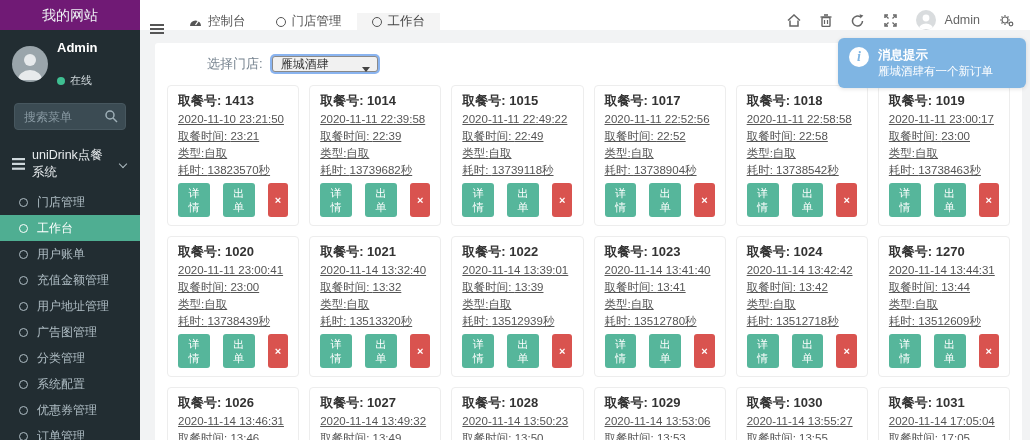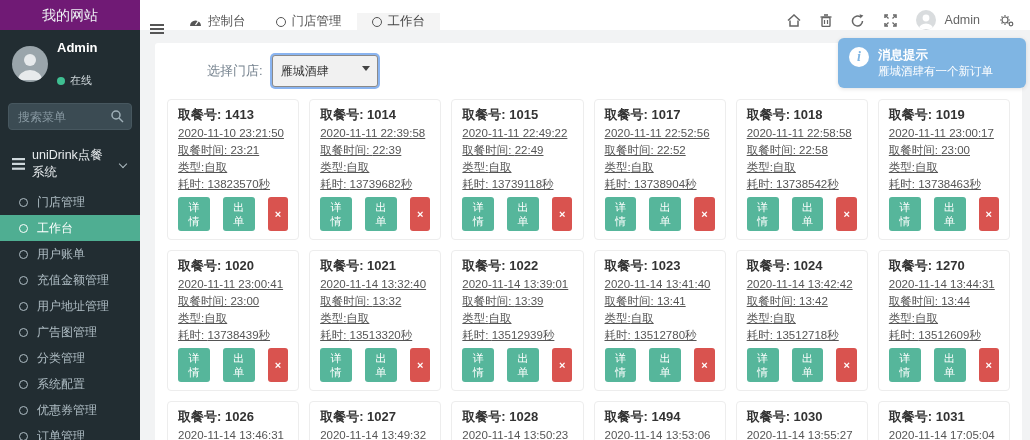--- a/index.html
+++ b/index.html
@@ -7,21 +7,21 @@
   body { font-family:"Liberation Sans","DejaVu Sans",sans-serif; background:#f2f3f4; position:relative; }
 
   
   .sidebar { position:absolute; left:0; top:0; width:140px; height:440px; background:#222d32; z-index:5; }
   .sidebar-title { height:30px; line-height:30px; text-align:center; color:#eef2f4; font-size:14px; background:#701a75; }
   .user-panel { display:flex; align-items:center; gap:9px; padding:10px 10px 8px 12px; }
   .avatar-lg { width:36px; height:36px; border-radius:50%; background:#9aa5ab; overflow:hidden; flex:0 0 auto; }
   .user-meta .name { color:#fff; font-size:13px; font-weight:bold; line-height:16px; }
   .user-meta .status { color:#cdd5d9; font-size:11px; display:flex; align-items:center; gap:5px; margin-top:17px; }
   .dot { width:8px; height:8px; border-radius:50%; background:#3fbf92; display:inline-block; }
-  .search-wrap { margin:7px 8px 9px; position:relative; }
+  .search-wrap { margin:7px 14px 9px; position:relative; }
   .search-wrap input { width:100%; height:27px; background:#3b4b53; border:1px solid #47575f; border-radius:4px;
     color:#cfd8dc; font-size:12px; padding:0 26px 0 9px; outline:none; font-family:inherit; }
   .search-wrap input::placeholder { color:#8899a2; }
   .search-icon { position:absolute; right:8px; top:6px; }
   .menu-header { display:flex; align-items:center; gap:7px; padding:8px 10px 8px 12px; color:#e8ecee; font-size:12.5px; }
   .menu-header .grow { flex:1; }
   .chevron-down { width:6px; height:6px; border-right:1.5px solid #aebcc2; border-bottom:1.5px solid #aebcc2;
     transform:rotate(45deg); margin-right:4px; }
   .submenu { list-style:none; }
   .submenu li { height:26px; display:flex; align-items:center; gap:9px; padding-left:19px;
@@ -40,21 +40,21 @@
   .topbar-right { margin-left:auto; display:flex; align-items:center; gap:19px; padding-right:16px; }
   .tb-icon { display:flex; align-items:center; cursor:pointer; }
   .avatar-sm { width:20px; height:20px; border-radius:50%; background:#d9dcde; overflow:hidden; }
   .admin-label { font-size:12.5px; color:#666; margin-left:-10px; }
 
   
   .main { position:absolute; left:140px; top:30px; right:0; bottom:0; background:#f2f3f4; overflow:hidden; }
   .panel { margin:13px 8px 0 15px; background:#fff; border-radius:3px; height:600px; padding:12px 12px 0; }
   .store-row { display:flex; align-items:center; gap:9px; padding-left:4px;margin-left:36px; }
   .store-label { font-size:13px; color:#76838f; }
-  .store-select { width:106px; height:32px; background:#f1f1f1; border:1px solid #8a8a8a; border-radius:3px;
+  .store-select { width:106px; height:16px; background:#f1f1f1; border:1px solid #8a8a8a; border-radius:3px;
     box-shadow:0 0 0 2px #8ab4f0; display:flex; align-items:center; font-size:12px; color:#333;
     padding:0 8px; cursor:pointer; position:relative; }
   .store-select .caret { position:absolute; right:7px; top:10px; width:0; height:0;
     border-left:4px solid transparent; border-right:4px solid transparent; border-top:5px solid #444; }
   .orders-grid { margin-top:12px; display:grid; grid-template-columns:repeat(6,1fr); gap:10px; }
   .order-card { background:#fff; border:1px solid #ededed; border-radius:4px; padding:7px 10px 8px; }
   .card-title { font-size:13px; font-weight:bold; color:#333; line-height:16px; margin-bottom:2px; }
   .card-line { font-size:11.5px; color:#555; line-height:17px; white-space:nowrap;text-decoration:underline; }
   .card-btns { display:flex; justify-content:center; gap:13px; margin-top:4px; }
   .btn { border:none; border-radius:3px; color:#fff; font-size:11px; line-height:14px; padding:3px 9px;
@@ -563,21 +563,21 @@
     <div class="card-line">2020-11-14 13:50:23</div>
     <div class="card-line">
       <span>取餐时间: </span>
       <span>13:50</span>
     </div>
 
   </div>
         <div class="order-card">
     <div class="card-title">
       <span>取餐号: </span>
-      <span>1494</span>
+      <span>1029</span>
     </div>
     <div class="card-line">2020-11-14 13:53:06</div>
     <div class="card-line">
       <span>取餐时间: </span>
       <span>13:53</span>
     </div>
 
   </div>
         <div class="order-card">
     <div class="card-title">

